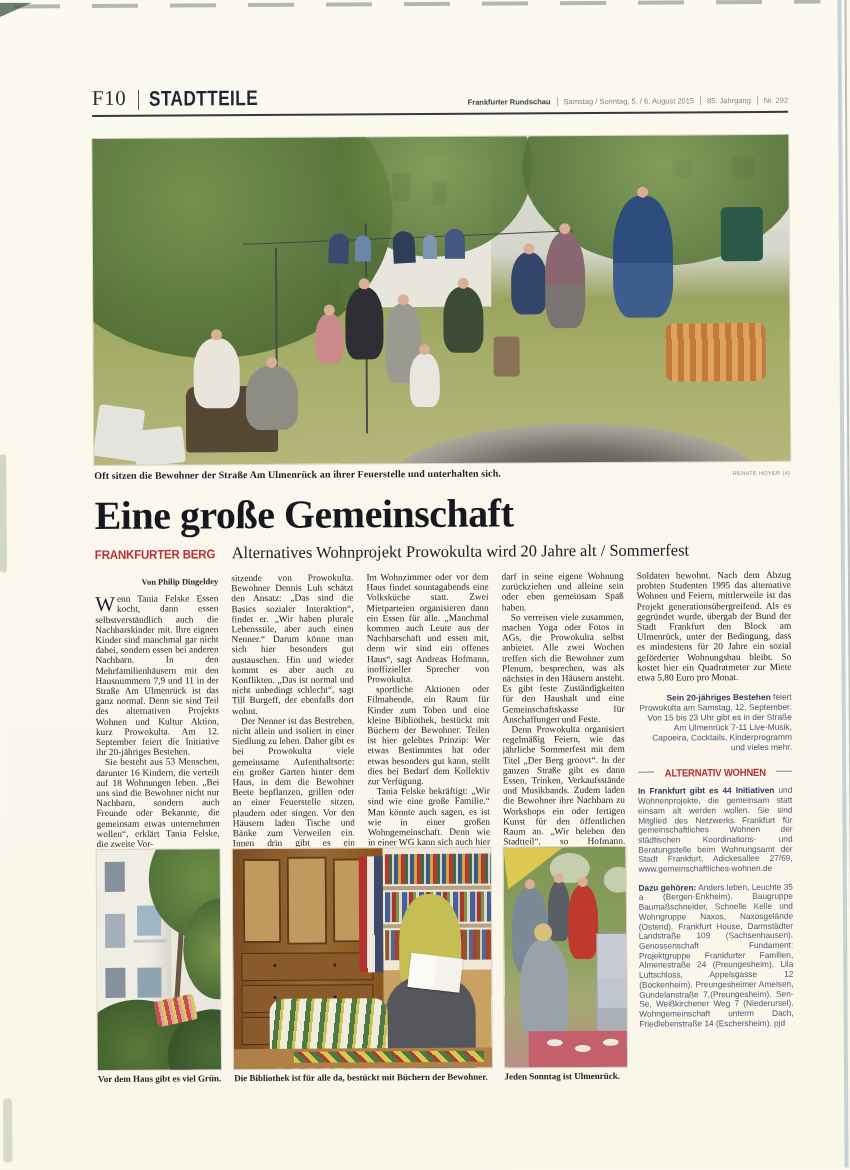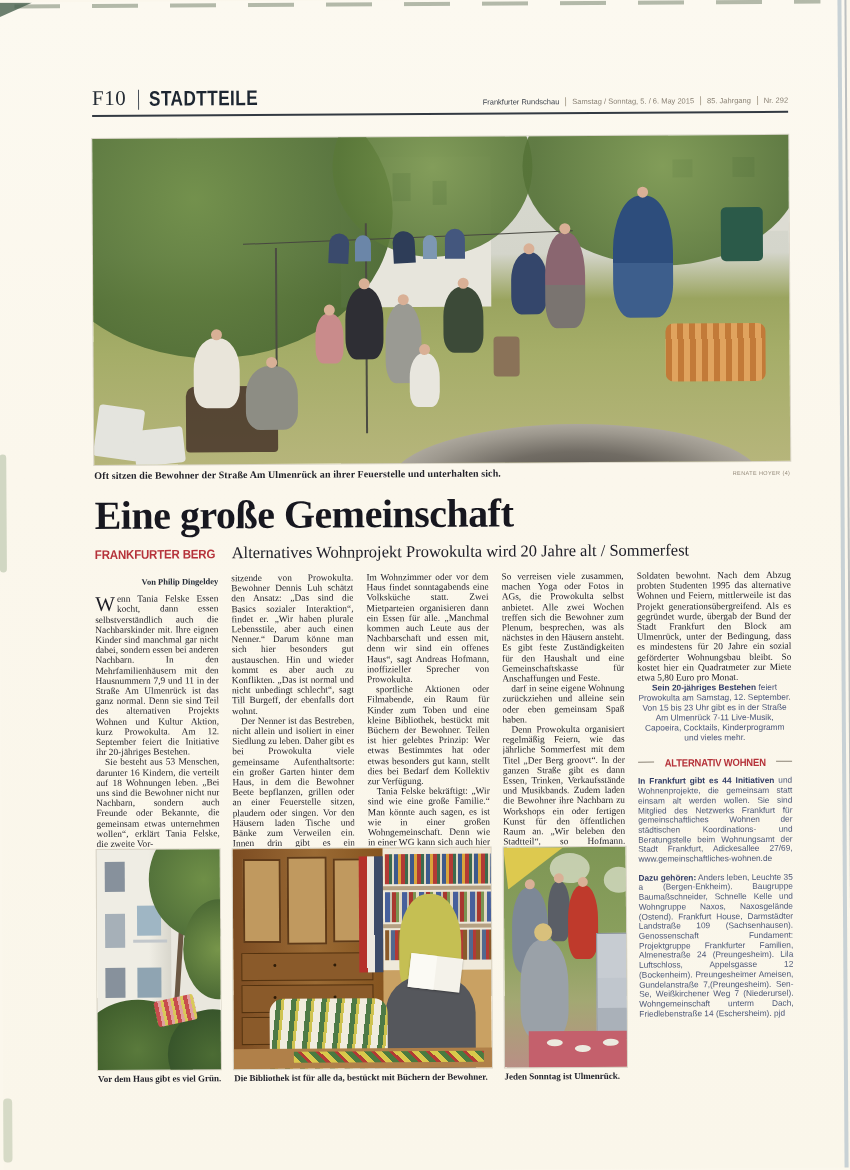--- a/index.html
+++ b/index.html
@@ -27,21 +27,21 @@
   .content{position:absolute;left:95px;top:84px;width:696px;}
 
   
   .masthead{display:flex;align-items:flex-end;border-bottom:2px solid #333a42;padding-bottom:4px;}
   .pagenum{font-family:"Liberation Serif",serif;font-size:21px;color:#252c35;letter-spacing:.5px;}
   .mast-div{width:1px;height:20px;background:#4a515a;margin:0 10px 1px 12px;}
   .section-title{font-family:"Liberation Sans",sans-serif;font-weight:700;font-size:21px;color:#1d2631;
     display:inline-block;transform:scaleX(.82);transform-origin:left bottom;letter-spacing:.5px;}
   .mast-right{margin-left:auto;display:flex;align-items:center;font-family:"Liberation Sans",sans-serif;
     font-size:7.5px;color:#8a8275;white-space:nowrap;padding-bottom:2px;}
-  .mast-right .brand{font-weight:400;color:#3c424c;}
+  .mast-right .brand{font-weight:700;color:#3c424c;}
   .mast-right .sep{width:1px;height:9px;background:#b3aa9a;margin:0 6px;}
 
   
   .lead-photo{position:relative;margin-top:22px;width:696px;height:326px;overflow:hidden;
     background:linear-gradient(180deg,#d9dad1 0%,#d4d5cb 36%,#9aa45f 50%,#a5ad68 66%,#b6b57b 100%);
     box-shadow:0 0 0 1px rgba(120,110,90,.25);}
   .lead-photo *{position:absolute;}
   .bldg1{left:248px;top:20px;width:150px;height:150px;background:#e7e5dc;}
   .bldg2{left:556px;top:12px;width:140px;height:84px;background:#dddcd3;}
   .win{background:#87919c;}
@@ -77,22 +77,22 @@
     grid-template-rows:274px auto;column-gap:13px;}
   .acol{overflow:hidden;font-size:9.4px;line-height:10.2px;color:#24242c;text-align:justify;hyphens:auto;}
   .acol p{margin:0;}
   .acol p + p{text-indent:9px;}
   .col5{grid-column:5;grid-row:1/3;overflow:visible;}
   .byline{font-family:Liberation Serif, serif;font-weight:700;font-size:8.5px;color:#232a36;
     text-align:right;margin:3px 0 7px 0;}
   .dropcap{float:left;font-size:21px;line-height:18px;padding:1px 2px 0 0;font-weight:400;color:#1d1d26;}
 
   
-  .note{font-family:"Liberation Sans",sans-serif;font-size:8.4px;line-height:10px;
-    color:#4a5578;text-align:center;}
+  .note{margin-top:10px;font-family:"Liberation Sans",sans-serif;font-size:8.4px;line-height:10px;
+    color:#4a5578;text-align:right;}
   .note b,.sb b{font-weight:700;color:#323d66;}
   .sb-head{margin-top:15px;display:flex;align-items:flex-start;justify-content:center;gap:5px;}
   .sb-dash{width:16px;height:1px;background:#8a8275;margin-top:4px;}
   .sb-title{font-family:"Liberation Sans",sans-serif;font-weight:700;font-size:10.5px;color:#b5323a;
     letter-spacing:-.2px;white-space:nowrap;display:inline-block;transform:scaleX(.9);}
   .sb{margin-top:9px;font-family:"Liberation Sans",sans-serif;font-size:8.3px;line-height:9.7px;color:#4d5878;}
 
   
   .pcell{grid-row:2;margin-top:2px;}
   .pc1{grid-column:1;}
@@ -162,21 +162,21 @@
 
   <div class="content">
 
     <div class="masthead">
       <span class="pagenum">F10</span>
       <span class="mast-div"></span>
       <span class="section-title">STADTTEILE</span>
       <span class="mast-right">
         <span class="brand">Frankfurter Rundschau</span>
         <span class="sep"></span>
-        <span>Samstag / Sonntag, 5. / 6. May 2015</span>
+        <span>Samstag / Sonntag, 5. / 6. August 2015</span>
         <span class="sep"></span>
         <span>85. Jahrgang</span>
         <span class="sep"></span>
         <span>Nr. 292</span>
       </span>
     </div>
 
     <div class="lead-photo">
       <div class="bldg1"></div>
       <div class="bldg2"></div>
@@ -239,22 +239,22 @@
         <p>Der Nenner ist das Bestreben, nicht allein und isoliert in einer Siedlung zu leben. Daher gibt es bei Prowokulta viele gemeinsame Aufenthaltsorte: ein großer Garten hinter dem Haus, in dem die Bewohner Beete bepflanzen, grillen oder an einer Feuerstelle sitzen, plaudern oder singen. Vor den Häusern laden Tische und Bänke zum Verweilen ein. Innen drin gibt es ein Wohnzimmer für alle mit Küche, ein Raum für</p>
       </div>
 
       <div class="acol">
         <p>Im Wohnzimmer oder vor dem Haus findet sonntagabends eine Volksküche statt. Zwei Mietparteien organisieren dann ein Essen für alle. „Manchmal kommen auch Leute aus der Nachbarschaft und essen mit, denn wir sind ein offenes Haus“, sagt Andreas Hofmann, inoffizieller Sprecher von Prowokulta.</p>
         <p>sportliche Aktionen oder Filmabende, ein Raum für Kinder zum Toben und eine kleine Bibliothek, bestückt mit Büchern der Bewohner. Teilen ist hier gelebtes Prinzip: Wer etwas Bestimmtes hat oder etwas besonders gut kann, stellt dies bei Bedarf dem Kollektiv zur Verfügung.</p>
         <p>Tania Felske bekräftigt: „Wir sind wie eine große Familie.“ Man könnte auch sagen, es ist wie in einer großen Wohngemeinschaft. Denn wie in einer WG kann sich auch hier jeder bei Be-</p>
       </div>
 
       <div class="acol">
+        <p>darf in seine eigene Wohnung zurückziehen und alleine sein oder eben gemeinsam Spaß haben.</p>
         <p>So verreisen viele zusammen, machen Yoga oder Fotos in AGs, die Prowokulta selbst anbietet. Alle zwei Wochen treffen sich die Bewohner zum Plenum, besprechen, was als nächstes in den Häusern ansteht. Es gibt feste Zuständigkeiten für den Haushalt und eine Gemeinschaftskasse für Anschaffungen und Feste.</p>
-        <p>darf in seine eigene Wohnung zurückziehen und alleine sein oder eben gemeinsam Spaß haben.</p>
         <p>Denn Prowokulta organisiert regelmäßig Feiern, wie das jährliche Sommerfest mit dem Titel „Der Berg groovt“. In der ganzen Straße gibt es dann Essen, Trinken, Verkaufsstände und Musikbands. Zudem laden die Bewohner ihre Nachbarn zu Workshops ein oder fertigen Kunst für den öffentlichen Raum an. „Wir beleben den Stadtteil“, so Hofmann. Ursprünglich war der Block von US-</p>
       </div>
 
       <div class="acol col5">
         <p>Soldaten bewohnt. Nach dem Abzug probten Studenten 1995 das alternative Wohnen und Feiern, mittlerweile ist das Projekt generationsübergreifend. Als es gegründet wurde, übergab der Bund der Stadt Frankfurt den Block am Ulmenrück, unter der Bedingung, dass es mindestens für 20 Jahre ein sozial geförderter Wohnungsbau bleibt. So kostet hier ein Quadratmeter zur Miete etwa 5,80 Euro pro Monat.</p>
 
         <div class="note">
           <b>Sein 20-jähriges Bestehen</b><span> feiert Prowokulta am Samstag, 12. September. Von 15 bis 23 Uhr gibt es in der Straße Am Ulmenrück 7-11 Live-Musik, Capoeira, Cocktails, Kinderprogramm und vieles mehr.</span>
         </div>
 

